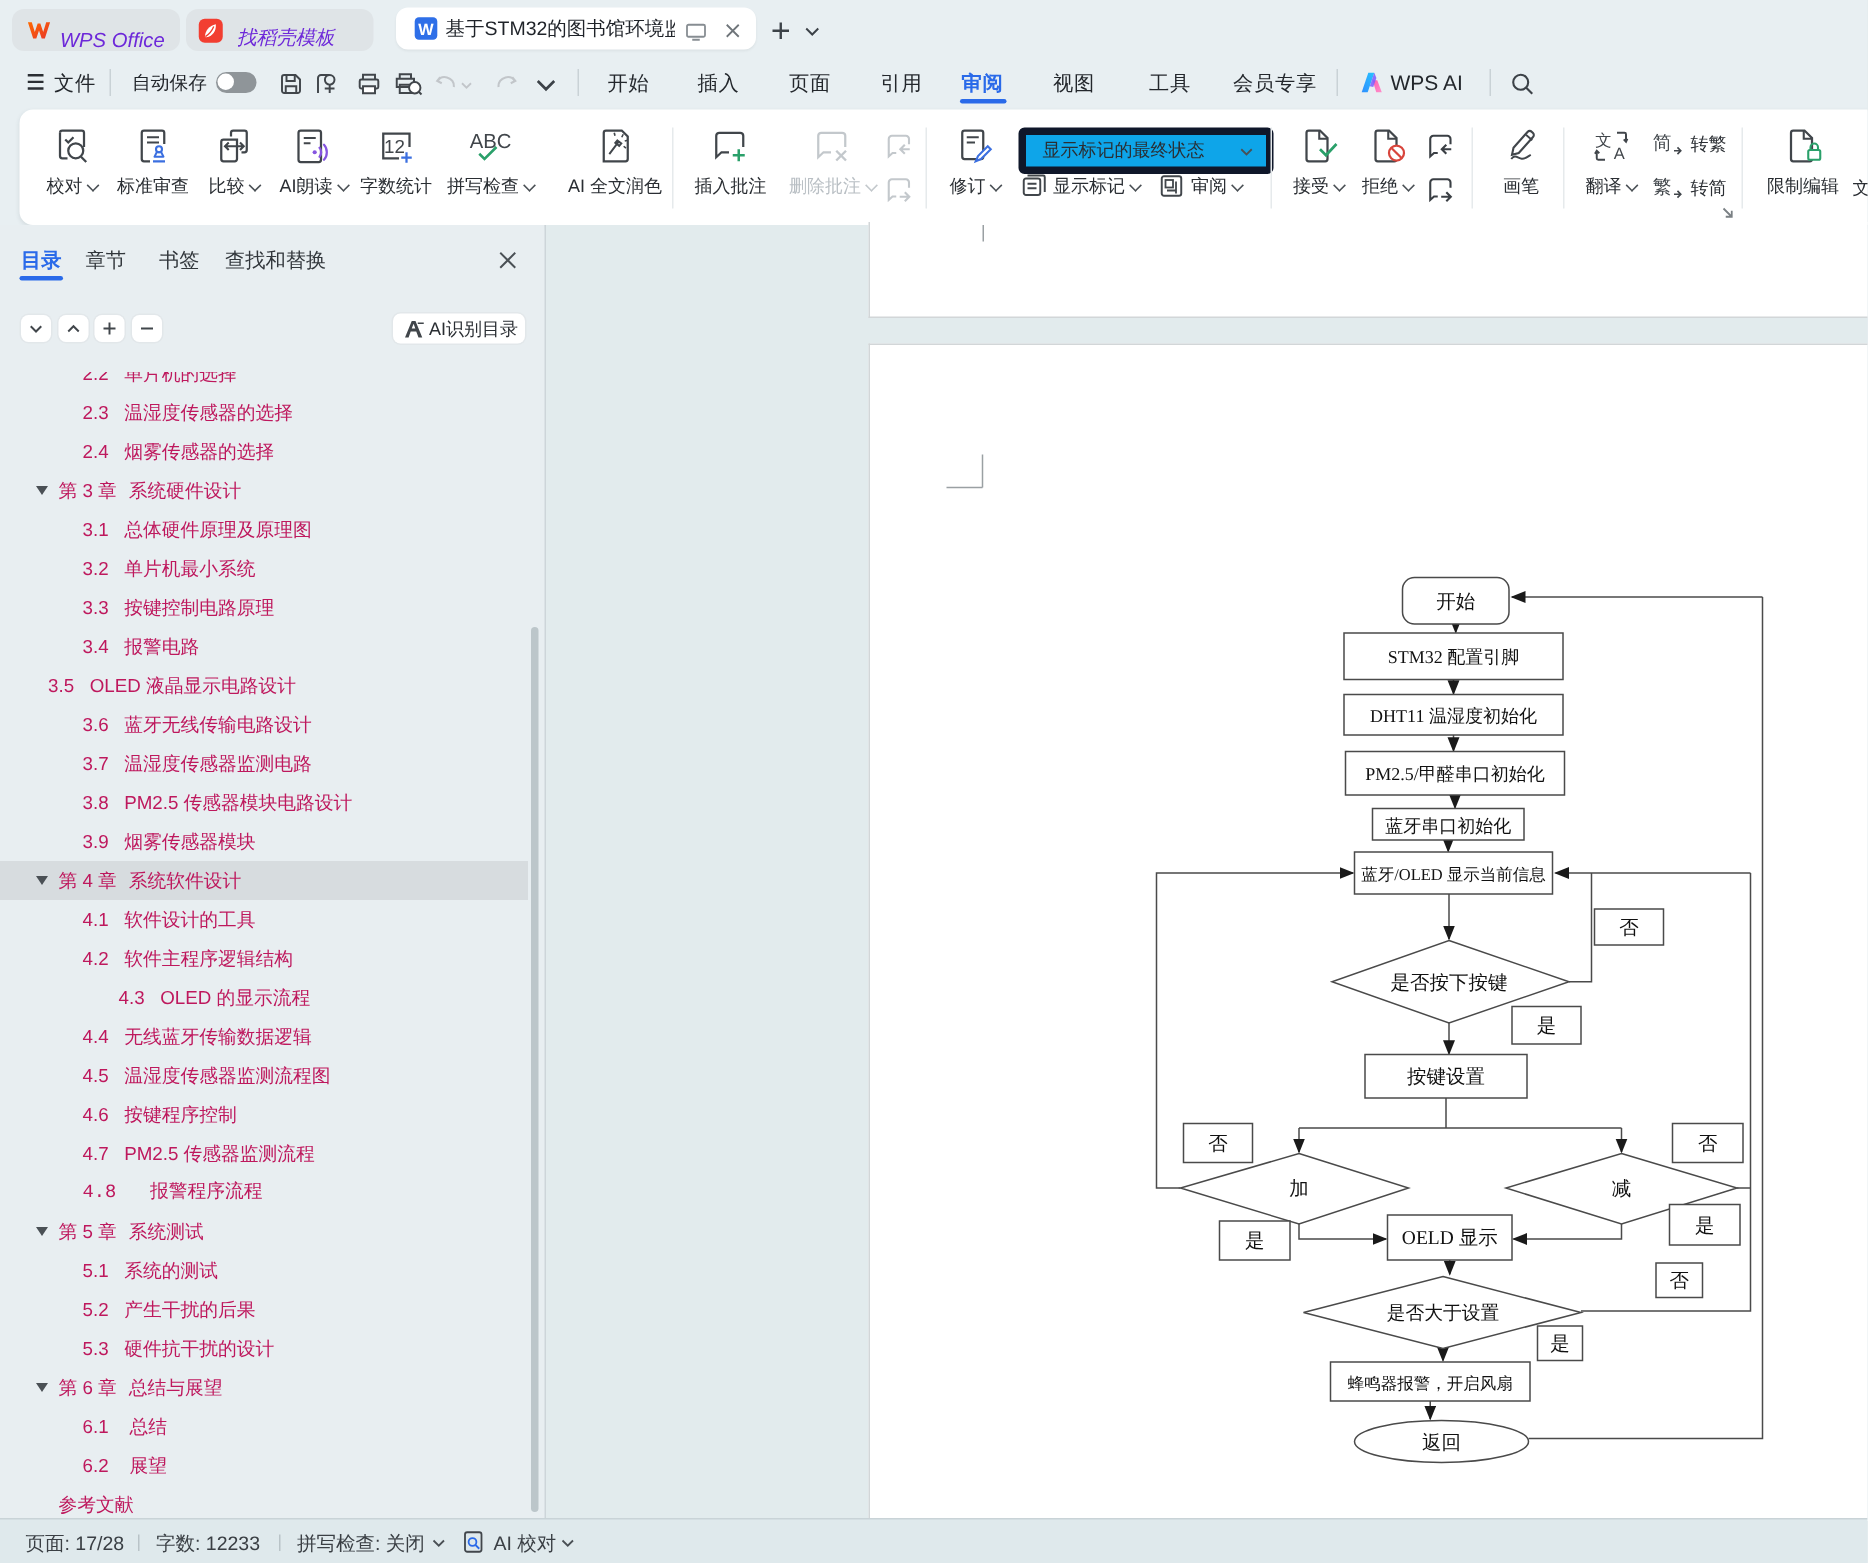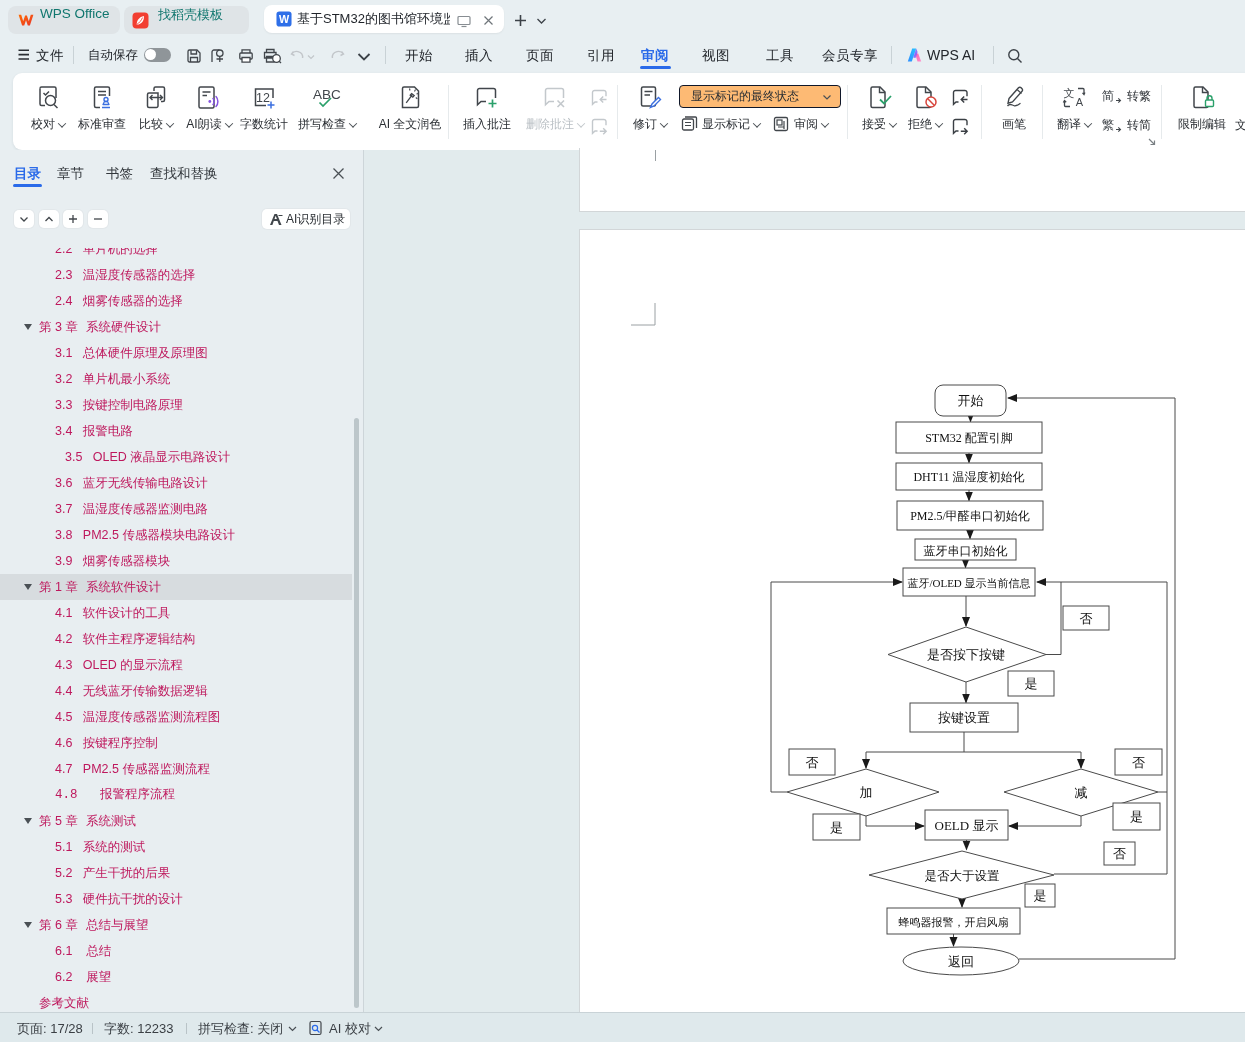--- a/index.html
+++ b/index.html
@@ -1,18 +1,18 @@
 <!DOCTYPE html>
 <html><head><meta charset="utf-8">
 <style>
 html,body{margin:0;padding:0;}
 body{width:1245px;height:1042px;overflow:hidden;position:relative;
  font-family:"Liberation Sans",sans-serif;background:#e8eff2;color:#1f2329;}
 .abs{position:absolute;}
-.pill{position:absolute;top:6px;height:28px;border-radius:8px;background:#dfe4e7;display:flex;align-items:flex-start;font-size:13px;color:#0f766e;}
+.pill{position:absolute;top:6px;height:28px;border-radius:8px;background:#dfe4e7;display:flex;align-items:flex-end;font-size:13px;color:#6d28d9;font-style:italic;}
 .tabactive{position:absolute;top:5px;height:28px;border-radius:8px;background:#ffffff;display:flex;align-items:center;font-size:13px;color:#1f2329;box-shadow:0 1px 2px rgba(0,0,0,.06);}
 .menuitem{position:absolute;top:47px;font-size:13.5px;color:#23272c;letter-spacing:.5px;}
 .sep{position:absolute;width:1px;background:#c9d2d6;}
 .ribbon{position:absolute;left:13px;top:73px;width:1250px;height:77px;background:#fff;border-radius:9px;box-shadow:0 1px 3px rgba(40,60,70,.10);}
 .rsep{position:absolute;top:12px;height:54px;width:1px;background:#e6eaec;}
 .rbtn{position:absolute;top:12px;text-align:center;color:#2a2e33;}
 .rbtn .lab{font-size:12px;margin-top:6px;white-space:nowrap;color:#2a2e33;}
 .gray .lab{color:#b9bfc4;}
 .dd{display:inline-block;width:5px;height:5px;border-right:1.4px solid #4a5055;border-bottom:1.4px solid #4a5055;transform:rotate(45deg) translate(-1px,-1px);vertical-align:middle;margin-left:4px;}
 .gray .dd{border-color:#c3c8cc;}
@@ -235,21 +235,21 @@
  <div class="rsep" style="left:617px;"></div>
 
  <div class="rbtn" style="left:628px;width:44px;">
   <svg class="icon" width="25" height="25" viewBox="0 0 25 25">
           <rect x="3.5" y="2" width="14" height="19" rx="1.5" fill="none" stroke="#41464b" stroke-width="1.5"></rect>
           <path d="M6.5 6.5 H14.5 M6.5 10 H12" stroke="#41464b" stroke-width="1.4"></path>
           <path d="M20.5 12.5 L14 19 L12.5 22.5 L16 21 L22.5 14.5 Z" fill="#fff" stroke="#3b6fe0" stroke-width="1.4"></path>
         </svg>
   <div class="lab">修订<span class="dd"></span></div>
  </div>
- <div class="abs" style="left:679px;top:12px;width:160px;height:21px;border:1px solid #0f172a;border-radius:4px;background:#fdba74;font-size:12px;color:#2a2e33;line-height:21px;">
+ <div class="abs" style="left:679px;top:12px;width:160px;height:21px;border:5px solid #0f172a;border-radius:4px;background:#0ea5e9;font-size:12px;color:#2a2e33;line-height:21px;">
    <span style="margin-left:11px;">显示标记的最终状态</span>
    <svg class="abs" style="left:142px;top:8px" width="10" height="7" viewBox="0 0 10 7">
           <path d="M1.5 1.5 L5 5 L8.5 1.5" fill="none" stroke="#4a5055" stroke-width="1.2"></path>
         </svg>
  </div>
  <div class="abs" style="left:681px;top:43px;font-size:12px;color:#2a2e33;">
    <svg class="abs" style="left:0px;top:0px" width="17" height="16" viewBox="0 0 17 16">
           <rect x="1.5" y="3" width="11" height="11" rx="1.5" fill="none" stroke="#41464b" stroke-width="1.3"></rect>
           <path d="M4 1 H14.5 a1 1 0 0 1 1 1 V12" fill="none" stroke="#41464b" stroke-width="1.3"></path>
           <path d="M4 6.5 H10 M4 9.5 H10" stroke="#41464b" stroke-width="1.2"></path>
@@ -379,29 +379,29 @@
  </div>
  <div class="toc" id="toc">
 <div class="trow" style="top:-12px;"><span style="margin-left:55px;">2.2&nbsp;&nbsp; 单片机的选择</span></div>
 <div class="trow" style="top:14px;"><span style="margin-left:55px;">2.3&nbsp;&nbsp; 温湿度传感器的选择</span></div>
 <div class="trow" style="top:40px;"><span style="margin-left:55px;">2.4&nbsp;&nbsp; 烟雾传感器的选择</span></div>
 <div class="trow" style="top:66px;"><span class="tri" style="top:10px"></span><span style="margin-left:39px;">第 3 章</span><span style="margin-left:8px;">系统硬件设计</span></div>
 <div class="trow" style="top:92px;"><span style="margin-left:55px;">3.1&nbsp;&nbsp; 总体硬件原理及原理图</span></div>
 <div class="trow" style="top:118px;"><span style="margin-left:55px;">3.2&nbsp;&nbsp; 单片机最小系统</span></div>
 <div class="trow" style="top:144px;"><span style="margin-left:55px;">3.3&nbsp;&nbsp; 按键控制电路原理</span></div>
 <div class="trow" style="top:170px;"><span style="margin-left:55px;">3.4&nbsp;&nbsp; 报警电路</span></div>
-<div class="trow" style="top:196px;"><span style="margin-left:65px;">3.5&nbsp;&nbsp; OLED 液晶显示电路设计</span></div>
+<div class="trow" style="top:196px;"><span style="margin-left:32px;">3.5&nbsp;&nbsp; OLED 液晶显示电路设计</span></div>
 <div class="trow" style="top:222px;"><span style="margin-left:55px;">3.6&nbsp;&nbsp; 蓝牙无线传输电路设计</span></div>
 <div class="trow" style="top:248px;"><span style="margin-left:55px;">3.7&nbsp;&nbsp; 温湿度传感器监测电路</span></div>
 <div class="trow" style="top:274px;"><span style="margin-left:55px;">3.8&nbsp;&nbsp; PM2.5 传感器模块电路设计</span></div>
 <div class="trow" style="top:300px;"><span style="margin-left:55px;">3.9&nbsp;&nbsp; 烟雾传感器模块</span></div>
-<div class="trow" style="top:326px;background:#d7dcdf;"><span class="tri" style="top:10px"></span><span style="margin-left:39px;">第 1 章</span><span style="margin-left:8px;">系统软件设计</span></div>
+<div class="trow" style="top:326px;background:#d7dcdf;"><span class="tri" style="top:10px"></span><span style="margin-left:39px;">第 4 章</span><span style="margin-left:8px;">系统软件设计</span></div>
 <div class="trow" style="top:352px;"><span style="margin-left:55px;">4.1&nbsp;&nbsp; 软件设计的工具</span></div>
 <div class="trow" style="top:378px;"><span style="margin-left:55px;">4.2&nbsp;&nbsp; 软件主程序逻辑结构</span></div>
-<div class="trow" style="top:404px;"><span style="margin-left:55px;">4.3&nbsp;&nbsp; OLED 的显示流程</span></div>
+<div class="trow" style="top:404px;padding-left:24px;"><span style="margin-left:55px;">4.3&nbsp;&nbsp; OLED 的显示流程</span></div>
 <div class="trow" style="top:430px;"><span style="margin-left:55px;">4.4&nbsp;&nbsp; 无线蓝牙传输数据逻辑</span></div>
 <div class="trow" style="top:456px;"><span style="margin-left:55px;">4.5&nbsp;&nbsp; 温湿度传感器监测流程图</span></div>
 <div class="trow" style="top:482px;"><span style="margin-left:55px;">4.6&nbsp;&nbsp; 按键程序控制</span></div>
 <div class="trow" style="top:508px;"><span style="margin-left:55px;">4.7&nbsp;&nbsp; PM2.5 传感器监测流程</span></div>
 <div class="trow" style="top:534px;font-family:Liberation Mono, monospace;"><span style="margin-left:55px;">4.8&nbsp;&nbsp; 报警程序流程</span></div>
 <div class="trow" style="top:560px;"><span class="tri" style="top:10px"></span><span style="margin-left:39px;">第 5 章</span><span style="margin-left:8px;">系统测试</span></div>
 <div class="trow" style="top:586px;"><span style="margin-left:55px;">5.1&nbsp;&nbsp; 系统的测试</span></div>
 <div class="trow" style="top:612px;"><span style="margin-left:55px;">5.2&nbsp;&nbsp; 产生干扰的后果</span></div>
 <div class="trow" style="top:638px;"><span style="margin-left:55px;">5.3&nbsp;&nbsp; 硬件抗干扰的设计</span></div>
 <div class="trow" style="top:664px;"><span class="tri" style="top:10px"></span><span style="margin-left:39px;">第 6 章</span><span style="margin-left:8px;">总结与展望</span></div>

